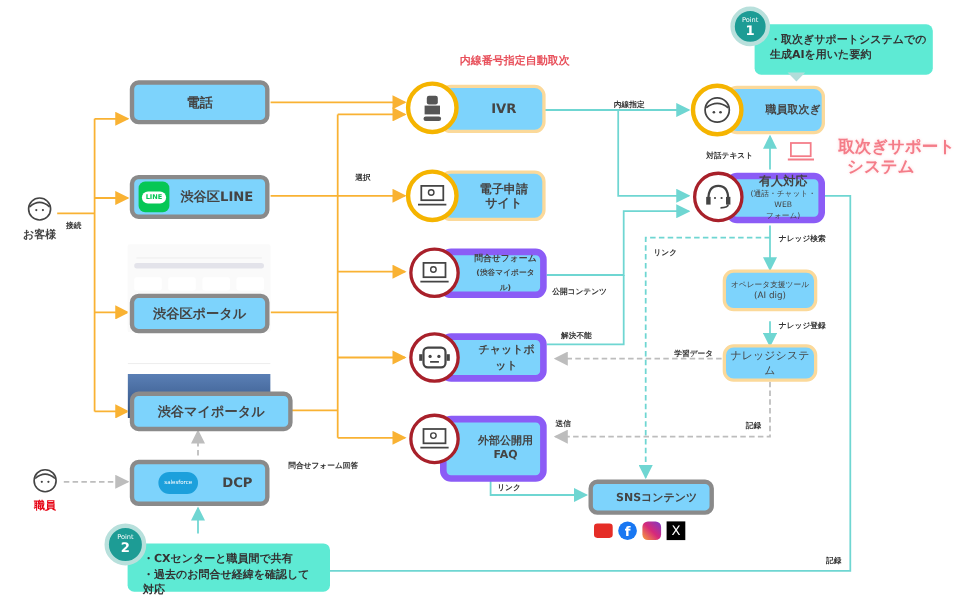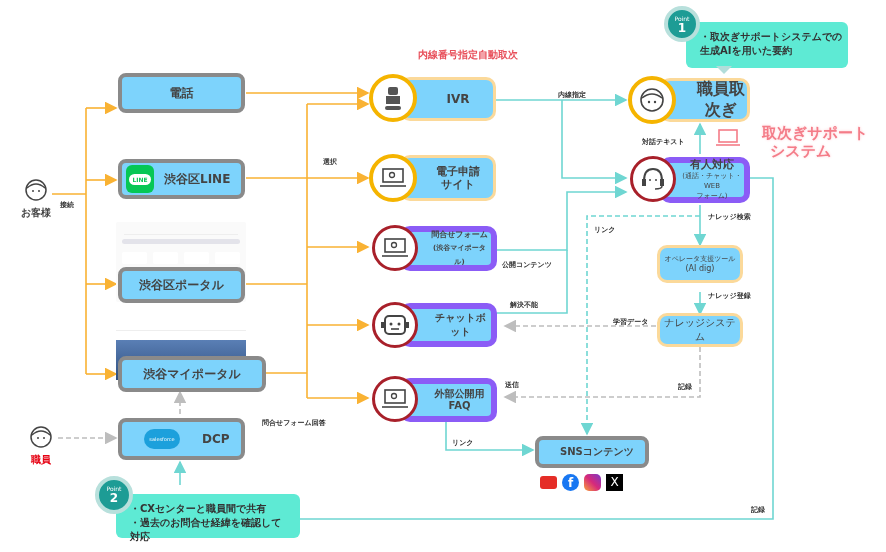--- a/index.html
+++ b/index.html
@@ -183,21 +183,21 @@
       <rect x="4" y="4" width="20" height="18" rx="4" fill="none" stroke="#444" stroke-width="2"></rect>
       <circle cx="10" cy="12" r="1.5" fill="#444"></circle>
       <circle cx="18" cy="12" r="1.5" fill="#444"></circle>
       <line x1="10" y1="17" x2="18" y2="17" stroke="#444" stroke-width="1.6"></line>
       <rect x="0" y="10" width="3" height="6" fill="#444"></rect>
       <rect x="25" y="10" width="3" height="6" fill="#444"></rect>
     </svg>
 </div>
 <div class="lbl" style="left:510px;top:300px;">解決不能</div>
 
-<div class="box red" style="left:400px;top:378px;width:97px;height:44px;">
+<div class="box red" style="left:400px;top:378px;width:97px;height:60px;">
   <span class="t" style="margin-left:22px;font-size:10px;line-height:12px;"><span>外部公開用</span><br><span>FAQ</span></span>
 </div>
 <div class="circ cr" style="left:372px;top:376px;width:46px;height:46px;">
   <svg width="26" height="22" viewBox="0 0 26 22">
       <rect x="3" y="2" width="20" height="13" fill="none" stroke="#444" stroke-width="1.6"></rect>
       <line x1="0" y1="19" x2="26" y2="19" stroke="#444" stroke-width="1.6"></line>
       <circle cx="12" cy="8" r="2.5" fill="none" stroke="#444" stroke-width="1.3"></circle>
     </svg>
 </div>
 <div class="lbl" style="left:505px;top:380px;">送信</div>
@@ -210,21 +210,21 @@
 <div class="abs" style="left:540px;top:474px;display:flex;gap:5px;">
   <span style="width:17px;height:13px;margin-top:2px;background:#e52d27;border-radius:3px;"></span>
   <span style="width:17px;height:17px;background:#1877f2;border-radius:50%;color:#fff;font-size:12px;font-weight:bold;text-align:center;line-height:18px;">f</span>
   <span style="width:17px;height:17px;background:linear-gradient(45deg,#f9a23a,#d6297b,#7b39c7);border-radius:5px;"></span>
   <span style="width:17px;height:17px;background:#000;color:#fff;font-size:12px;text-align:center;line-height:17px;">X</span>
 </div>
 
 <div class="lbl" style="left:558px;top:90px;">内線指定</div>
 
 <div class="box yel" style="left:660px;top:78px;width:90px;height:44px;">
-  <span style="margin-left:32px;font-size:16px;font-weight:bold;color:#444;">職員取次ぎ</span>
+  <span style="margin-left:32px;font-size:10px;font-weight:bold;color:#444;">職員取次ぎ</span>
 </div>
 <div class="circ cy" style="left:628px;top:76px;width:48px;height:48px;">
   <svg width="26" height="26" viewBox="0 0 26 26">
       <circle cx="13" cy="13" r="11" fill="none" stroke="#444" stroke-width="1.6"></circle>
       <path d="M3,11 Q13,3 23,11" fill="none" stroke="#444" stroke-width="1.6"></path>
       <circle cx="10" cy="15" r="1.2" fill="#444"></circle>
       <circle cx="16" cy="15" r="1.2" fill="#444"></circle>
     </svg>
 </div>
 <div class="lbl" style="left:642px;top:137px;">対話テキスト</div>

